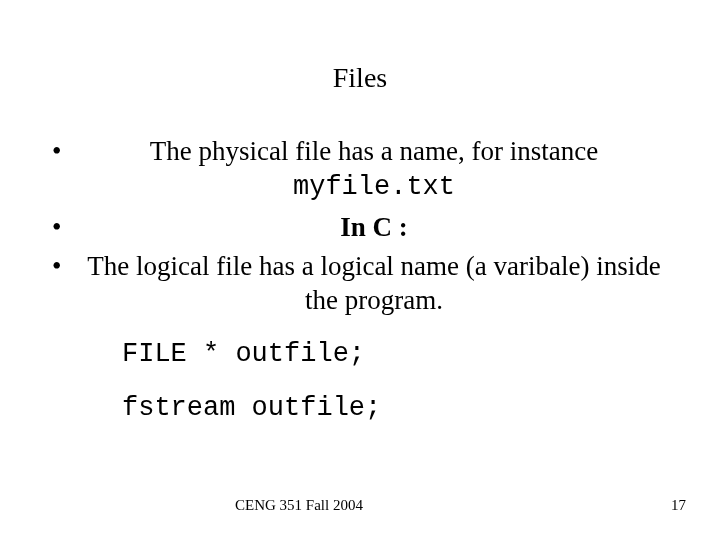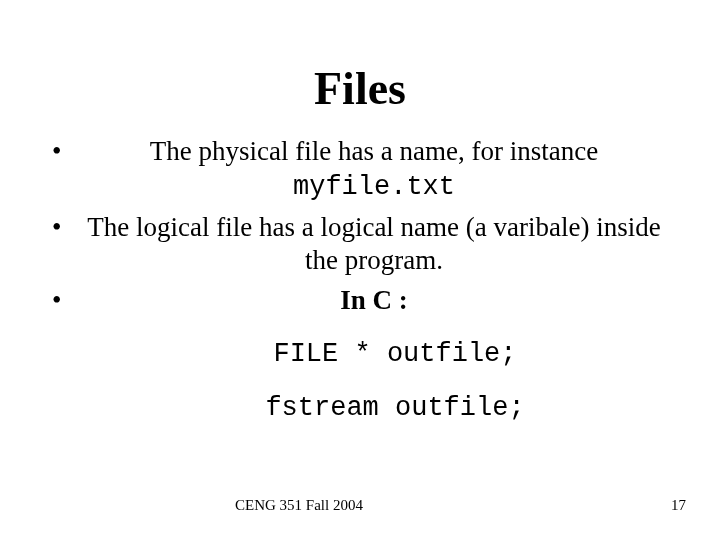--- a/index.html
+++ b/index.html
@@ -17,22 +17,22 @@
     width: 720px;
     height: 540px;
     box-sizing: border-box;
   }
   .title {
     position: absolute;
     top: 62px;
     left: 0;
     width: 720px;
     text-align: center;
-    font-size: 46px;
-    font-weight: bold;
+    font-size: 28px;
+    font-weight: normal;
   }
   .body {
     position: absolute;
     top: 135px;
     left: 52px;
     right: 52px;
     font-size: 27px;
     line-height: 1.25;
   }
   .body ul {
@@ -59,21 +59,20 @@
   }
   .bold {
     font-weight: bold;
   }
   .code-line {
     padding-left: 70px;
     font-family: "Courier New", Courier, monospace;
     font-size: 27px;
     margin-top: 20px;
     margin-bottom: 10px;
-    text-align: center;
   }
   .footer-center {
     position: absolute;
     bottom: 26px;
     left: 0;
     width: 598px;
     text-align: center;
     font-size: 15px;
   }
   .footer-right {
@@ -89,24 +88,24 @@
 <div class="slide">
 
   <div class="title">Files</div>
 
   <div class="body">
     <ul>
       <li>
         <span>The physical file has a name, for instance </span><span class="mono">myfile.txt</span>
       </li>
       <li>
-        <span>The logical file has a logical name (a varibale) inside the program.</span>
+        <span class="bold">In C :</span>
       </li>
       <li>
-        <span class="bold">In C :</span>
+        <span>The logical file has a logical name (a varibale) inside the program.</span>
       </li>
     </ul>
     <div class="code-line">FILE * outfile;</div>
     <div class="code-line">fstream outfile;</div>
   </div>
 
   <div class="footer-center">CENG 351 Fall 2004</div>
   <div class="footer-right">17</div>
 
 </div>

